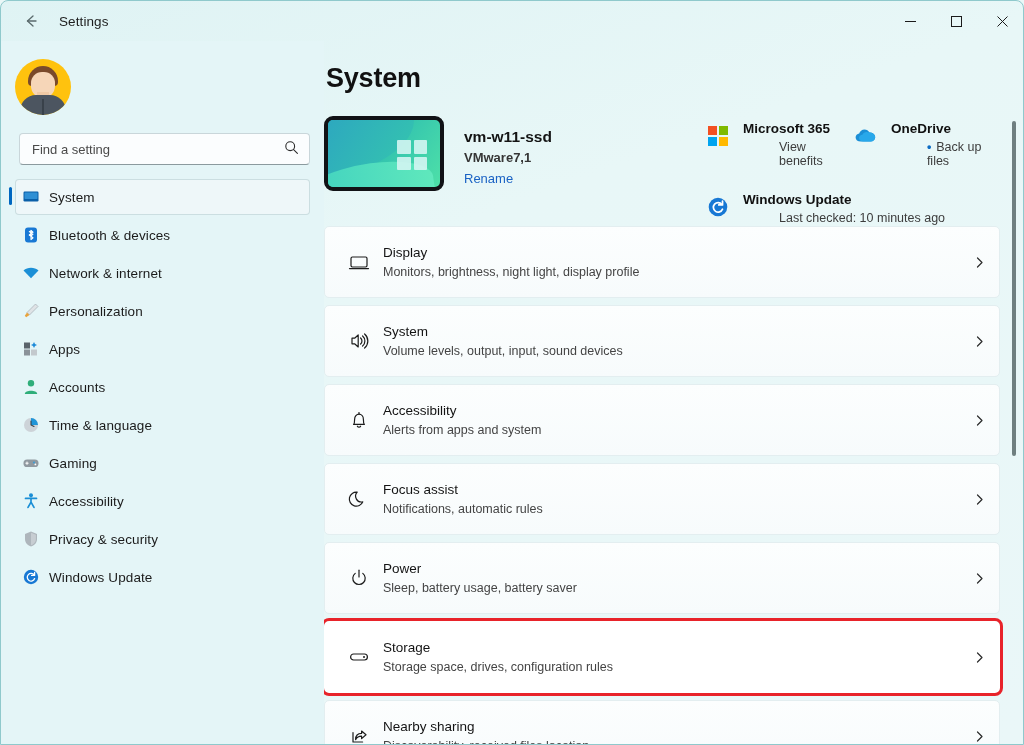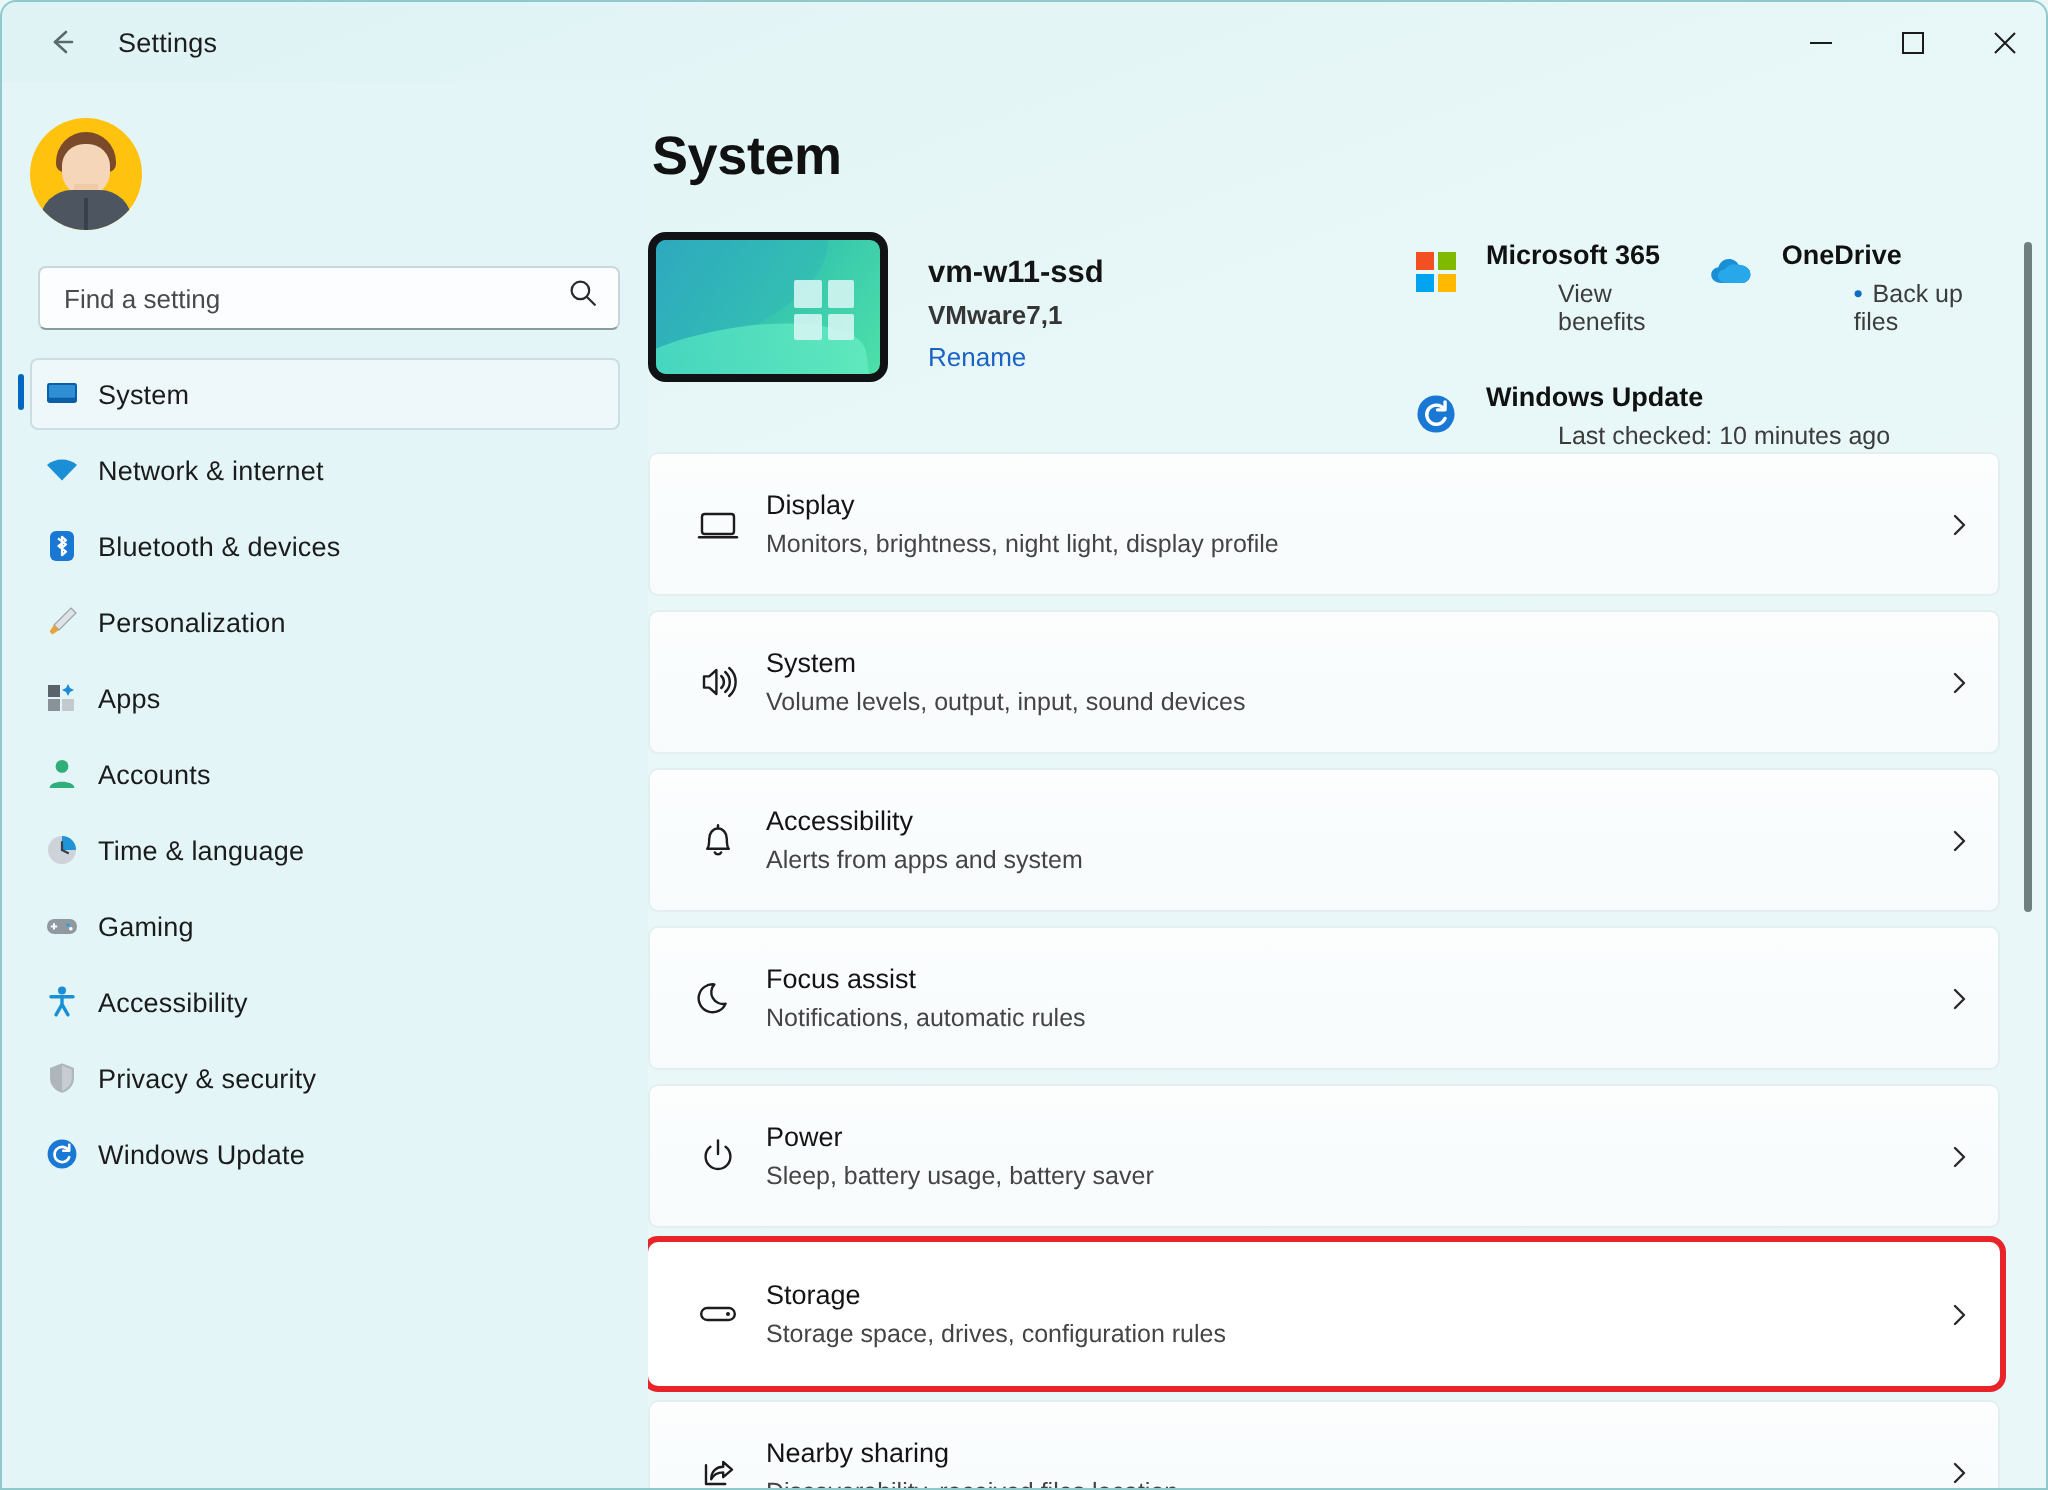--- a/index.html
+++ b/index.html
@@ -334,35 +334,35 @@
             <rect x="1.5" y="3.5" width="15" height="10" rx="1.2" fill="#0a5fa8"></rect>
             <rect x="2.5" y="4.5" width="13" height="6.4" rx="0.6" fill="#2f8fd4"></rect>
           </svg>
         </span>
         <span class="nav-label">System</span>
       </div>
 
       <div class="nav-item">
         <span class="nav-icon">
           <svg width="18" height="18" viewBox="0 0 18 18">
-            <path d="M1.5 6.5 C5.5 2.8, 12.5 2.8, 16.5 6.5 L9 14.2 Z" fill="#1b8fd6"></path>
-          </svg>
-        </span>
-        <span class="nav-label">Network &amp; internet</span>
-      </div>
-
-      <div class="nav-item">
-        <span class="nav-icon">
-          <svg width="18" height="18" viewBox="0 0 18 18">
             <rect x="3" y="1.5" width="12" height="15" rx="3" fill="#1878d4"></rect>
             <path d="M7 5.2 L11 8.2 L9 10 L9 4.4 L11 6.2 L7 9.2" fill="none" stroke="#fff" stroke-width="1.1" stroke-linejoin="round"></path>
             <path d="M9 4.4 L9 13.6 L11 11.8 L7 8.8" fill="none" stroke="#fff" stroke-width="1.1" stroke-linejoin="round"></path>
           </svg>
         </span>
         <span class="nav-label">Bluetooth &amp; devices</span>
+      </div>
+
+      <div class="nav-item">
+        <span class="nav-icon">
+          <svg width="18" height="18" viewBox="0 0 18 18">
+            <path d="M1.5 6.5 C5.5 2.8, 12.5 2.8, 16.5 6.5 L9 14.2 Z" fill="#1b8fd6"></path>
+          </svg>
+        </span>
+        <span class="nav-label">Network &amp; internet</span>
       </div>
 
       <div class="nav-item">
         <span class="nav-icon">
           <svg width="18" height="18" viewBox="0 0 18 18">
             <path d="M13.5 2 L16 4.5 L7.5 13 L5 10.5 Z" fill="#dfe3e6" stroke="#9aa3a9" stroke-width=".6"></path>
             <path d="M5 10.5 L7.5 13 L4.2 15.2 L2.8 13.8 Z" fill="#e8a33d"></path>
           </svg>
         </span>
         <span class="nav-label">Personalization</span>

